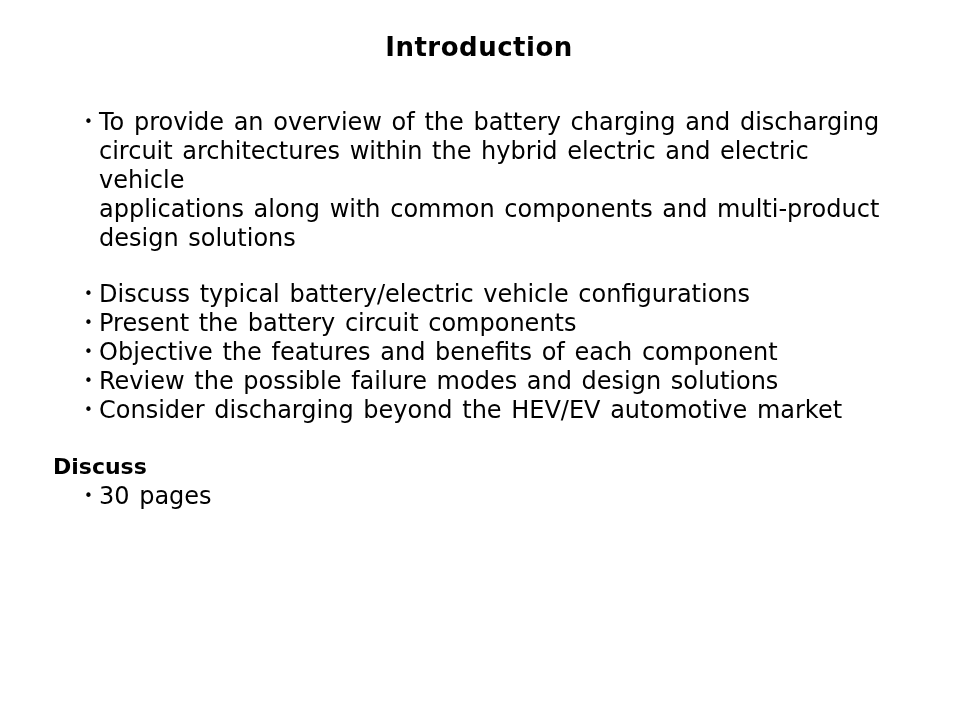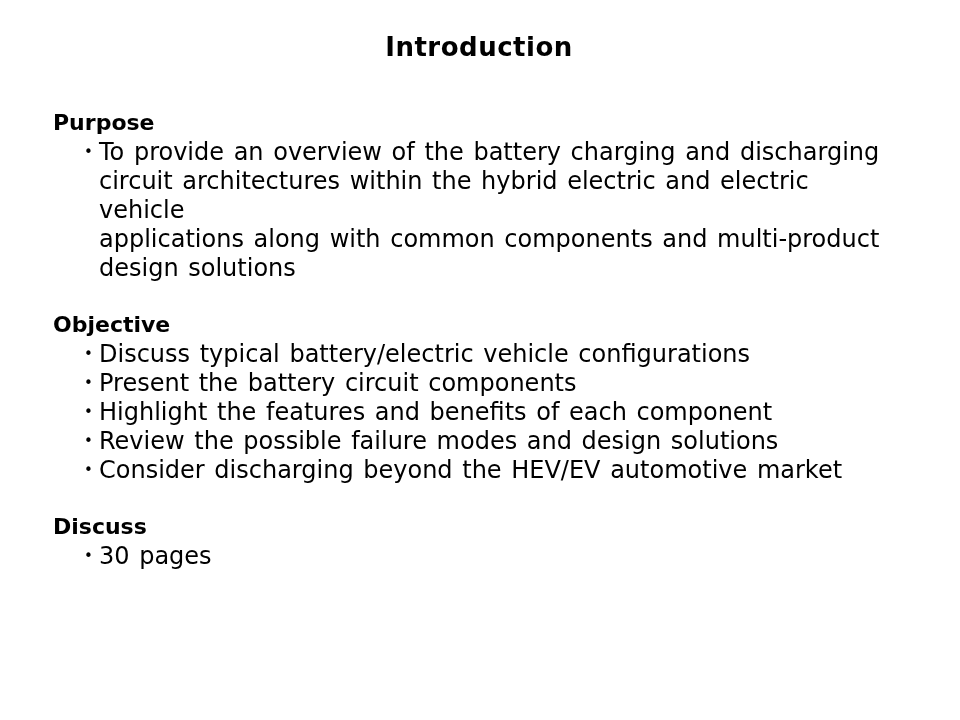--- a/index.html
+++ b/index.html
@@ -67,46 +67,44 @@
 </style>
 </head>
 <body>
 
 <div class="slide">
   <div class="slide-title">Introduction</div>
 
   <div class="slide-body">
 
     <div class="section">
-      <div class="section-heading">Purpose</div>
       <ul class="bullet-list">
         <li class="bullet-item">
           <span class="bullet-dot">•</span>
           <span class="bullet-text">To provide an overview of the battery charging and discharging
 circuit architectures within the hybrid electric and electric vehicle
 applications along with common components and multi-product
 design solutions</span>
         </li>
       </ul>
     </div>
 
     <div class="section">
-      <div class="section-heading">Objective</div>
       <ul class="bullet-list">
         <li class="bullet-item">
           <span class="bullet-dot">•</span>
           <span class="bullet-text">Discuss typical battery/electric vehicle configurations</span>
         </li>
         <li class="bullet-item">
           <span class="bullet-dot">•</span>
           <span class="bullet-text">Present the battery circuit components</span>
         </li>
         <li class="bullet-item">
           <span class="bullet-dot">•</span>
-          <span class="bullet-text">Highlight the features and benefits of each component</span>
+          <span class="bullet-text">Objective the features and benefits of each component</span>
         </li>
         <li class="bullet-item">
           <span class="bullet-dot">•</span>
           <span class="bullet-text">Review the possible failure modes and design solutions</span>
         </li>
         <li class="bullet-item">
           <span class="bullet-dot">•</span>
           <span class="bullet-text">Consider discharging beyond the HEV/EV automotive market</span>
         </li>
       </ul>

